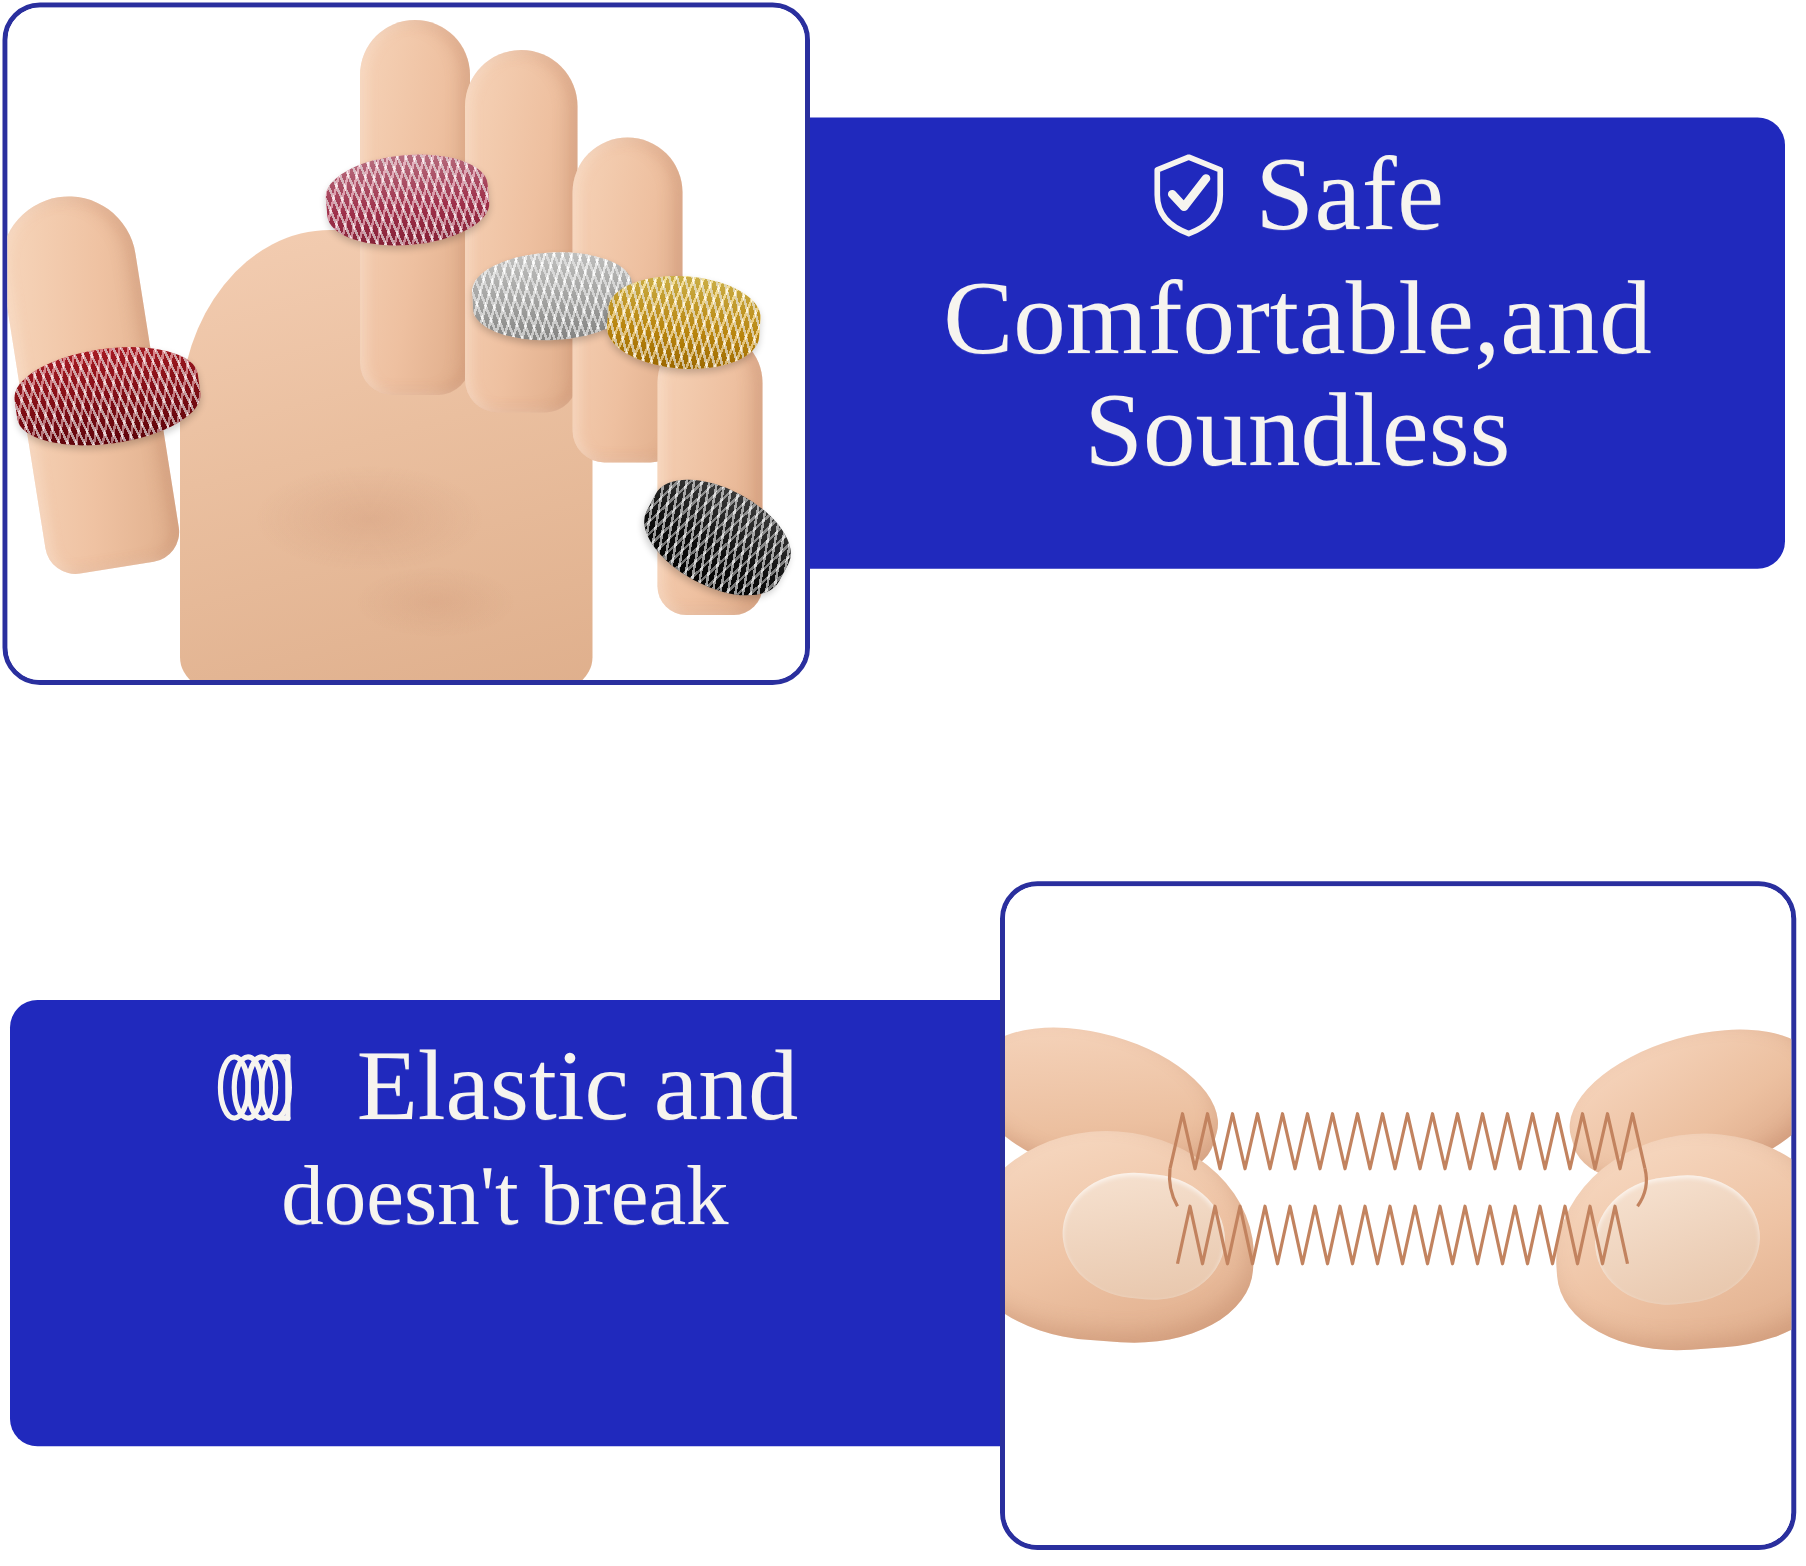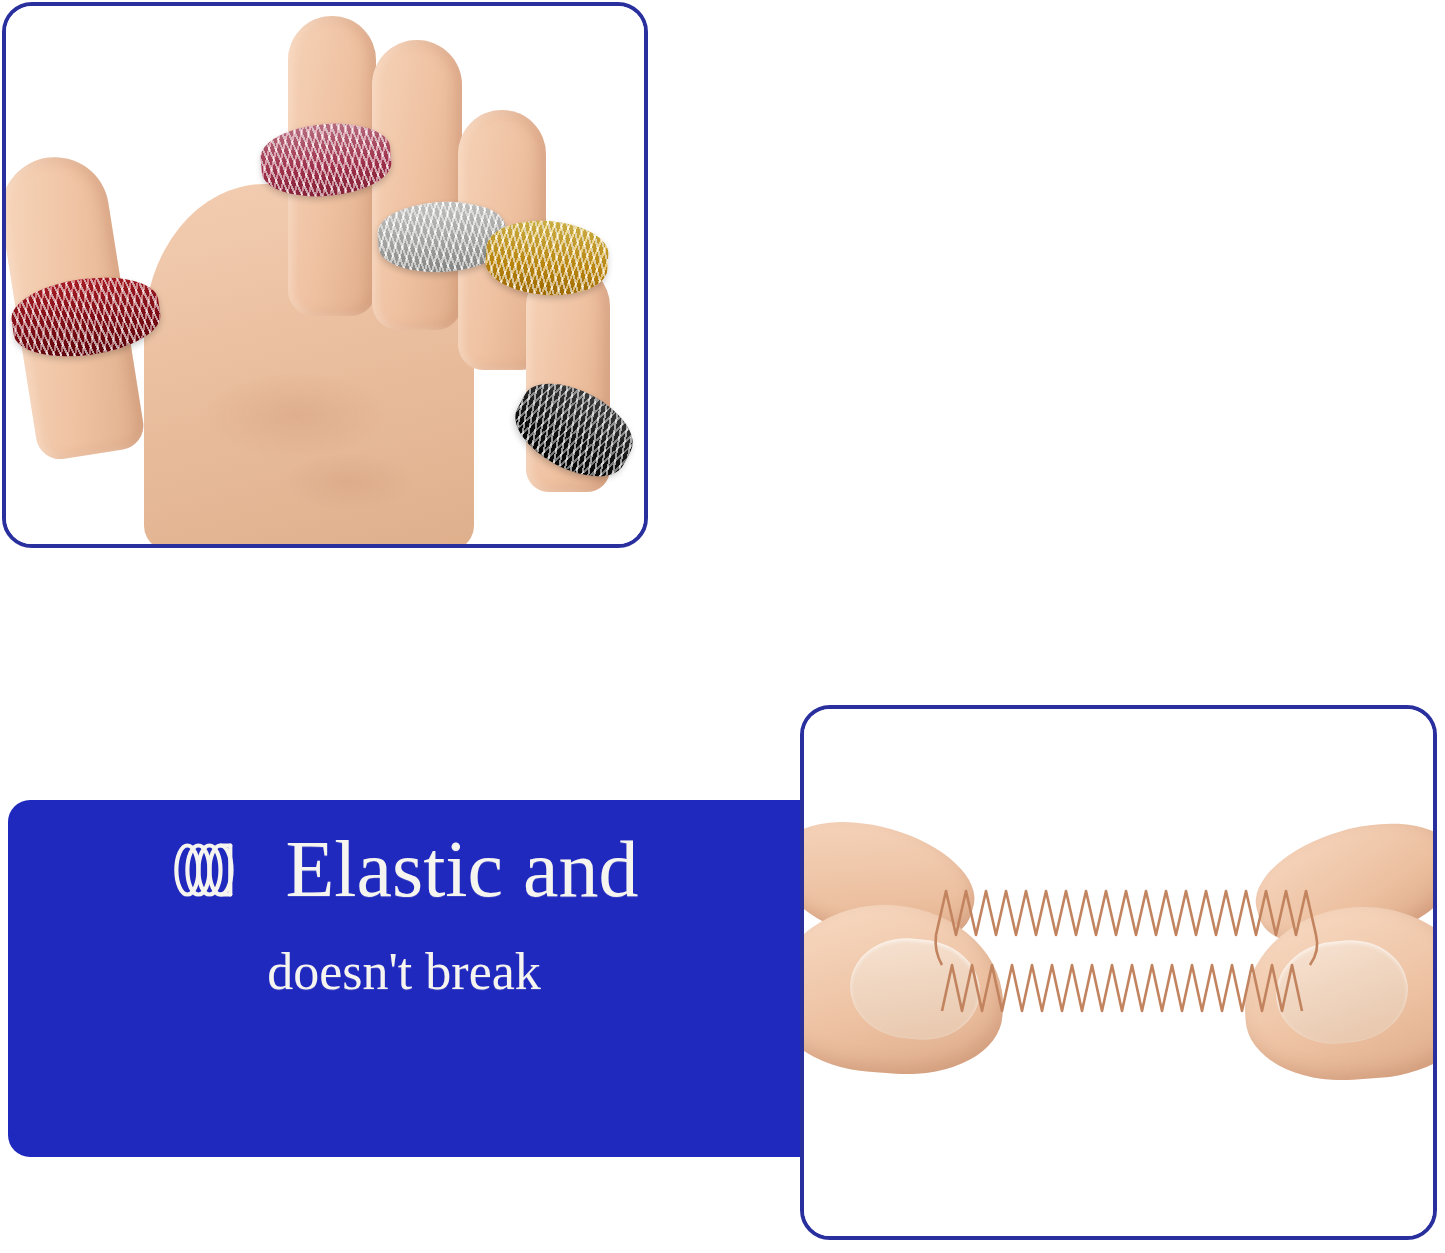--- a/index.html
+++ b/index.html
@@ -29,21 +29,21 @@
   #row1-l1 .line{font-size:84px;letter-spacing:.5px;}
   #row1-l2{font-size:84px;letter-spacing:0px;}
   #row1-l3{font-size:84px;margin-top:4px;}
 
   
   #banner-elastic{left:8px;top:800px;width:792px;height:357px;
                   border-radius:22px 0 0 22px;padding-top:18px;}
   #row2-l1{display:flex;align-items:center;justify-content:center;
            gap:40px;height:104px;}
   #row2-l1 .line{font-size:80px;}
-  #row2-l2{font-size:52px;margin-top:23px;}
+  #row2-l2{font-size:68px;}
   #row2-l3{font-size:80px;margin-top:2px;}
   #card-spring{left:800px;top:705px;width:637px;height:535px;}
 
   
   .shield-ico{width:62px;height:68px;flex:0 0 auto;display:block;}
   .coil-ico{width:76px;height:62px;flex:0 0 auto;display:block;}
 
   
   .scene{position:absolute;inset:0;background:#fff;}
 
@@ -135,20 +135,31 @@
       <div class="finger" id="f-thumb"></div>
 
       <div class="sring" id="r-pink"></div>
       <div class="sring" id="r-silver"></div>
       <div class="sring" id="r-gold"></div>
       <div class="sring" id="r-red"></div>
       <div class="sring" id="r-black"></div>
     </div>
   </div>
 
+  <div class="banner" id="banner-safe">
+    <div id="row1-l1">
+      <svg class="shield-ico" viewBox="0 0 48 54">
+        <path d="M24 3 L44 11 V27 C44 40 35 47.5 24 51.5 C13 47.5 4 40 4 27 V11 Z" fill="none" stroke="#f6f4ef" stroke-width="3.6" stroke-linejoin="round"></path>
+        <path d="M13.5 26.5 L21 34.5 L35 16.5" fill="none" stroke="#f6f4ef" stroke-width="5.4" stroke-linecap="round" stroke-linejoin="round"></path>
+      </svg>
+      <span class="line">Safe</span>
+    </div>
+    <div class="line" id="row1-l2">Comfortable,and</div>
+    <div class="line" id="row1-l3">Soundless</div>
+  </div>
 
   <div class="banner" id="banner-elastic">
     <div id="row2-l1">
       <svg class="coil-ico" viewBox="0 0 62 50">
         <g fill="none" stroke="#f6f4ef" stroke-width="3.4" stroke-linecap="round">
           <ellipse cx="15" cy="25" rx="9" ry="20"></ellipse>
           <ellipse cx="24" cy="25" rx="9" ry="20"></ellipse>
           <ellipse cx="33" cy="25" rx="9" ry="20"></ellipse>
           <ellipse cx="42" cy="25" rx="9" ry="20"></ellipse>
           <path d="M42 5 H50 M42 45 H50"></path>

